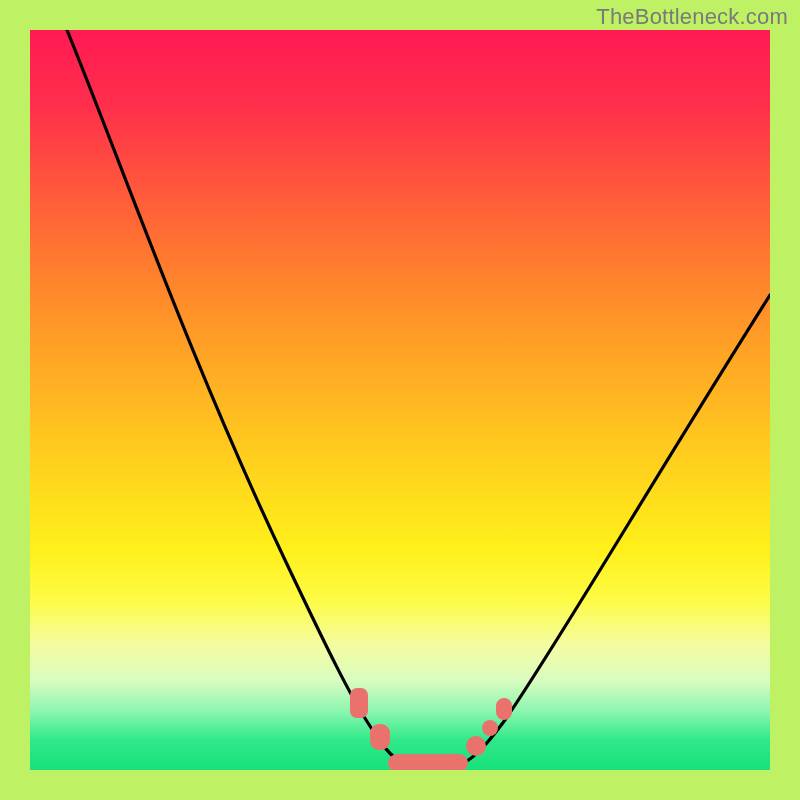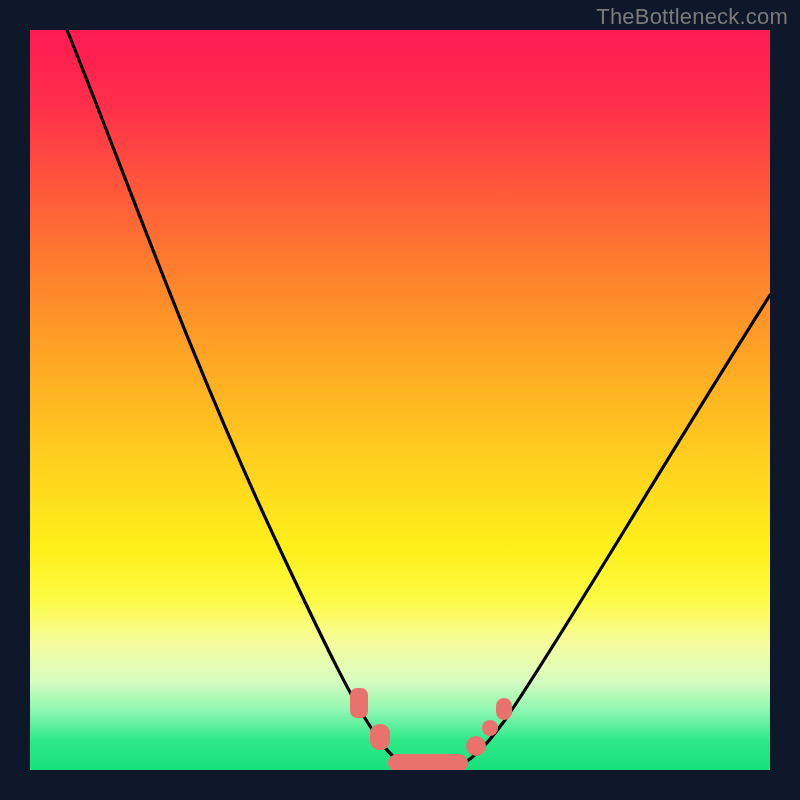--- a/index.html
+++ b/index.html
@@ -10,21 +10,21 @@
     overflow: hidden;
     background: #000;
     font-family: Arial, Helvetica, sans-serif;
   }
   .frame {
     position: absolute;
     top: 0;
     left: 0;
     width: 800px;
     height: 800px;
-    background: #0f172a;
+    background: #bef264;
   }
   .plot-area {
     position: absolute;
     top: 30px;
     left: 30px;
     width: 740px;
     height: 740px;
     background: linear-gradient(to bottom,
       #ff1a52 0%,
       #ff2e4c 10%,

